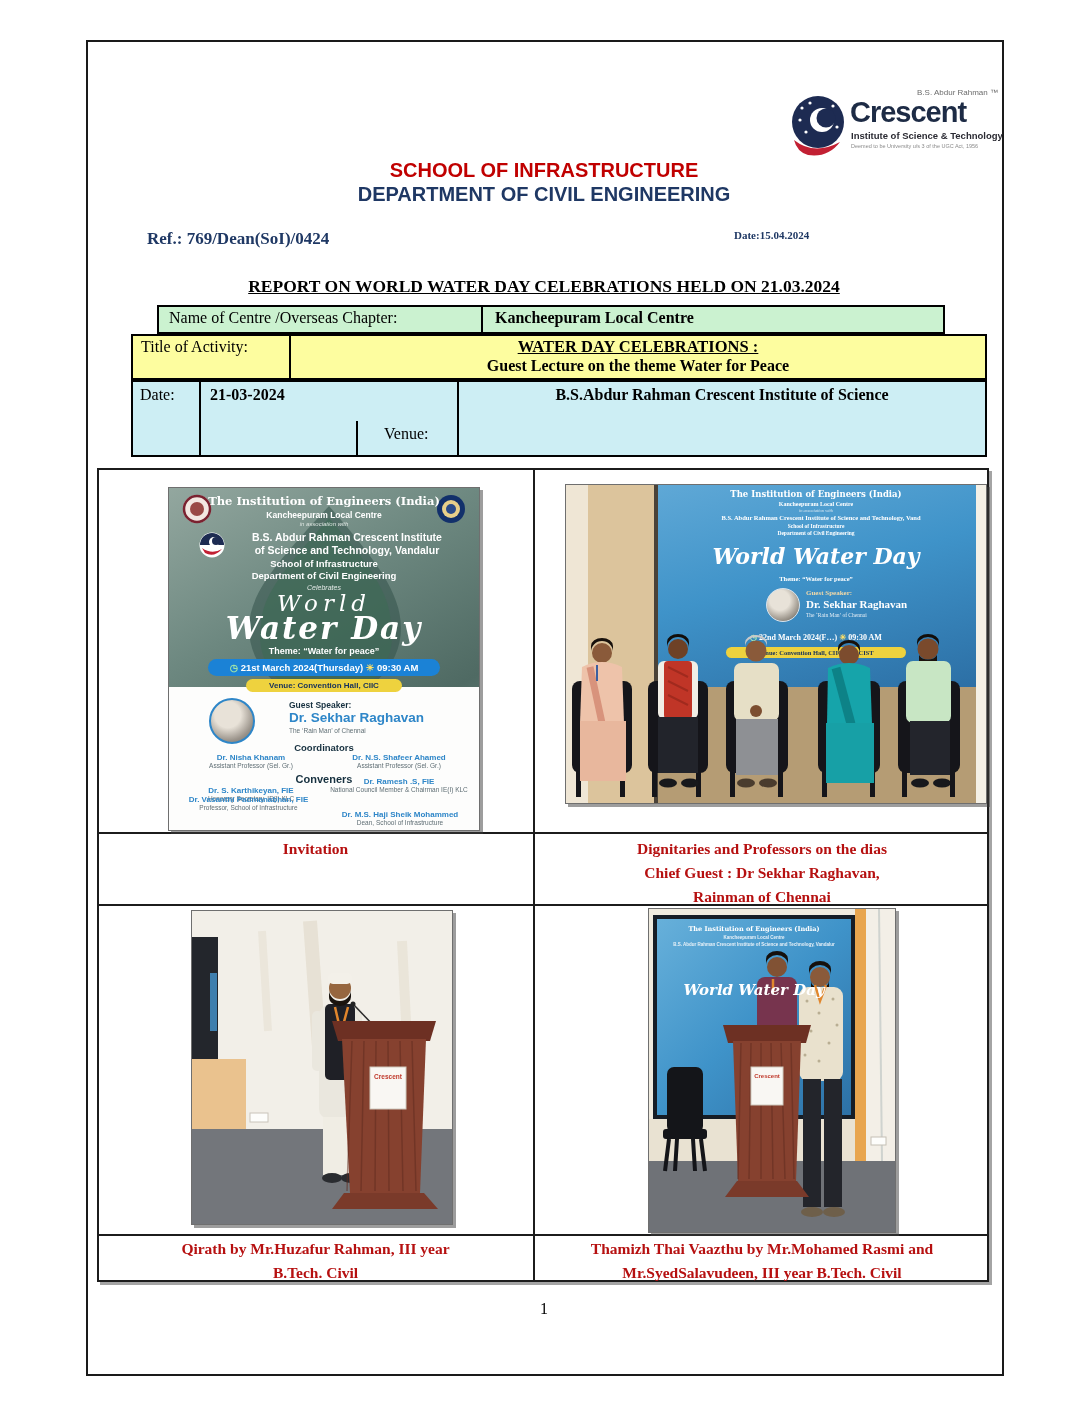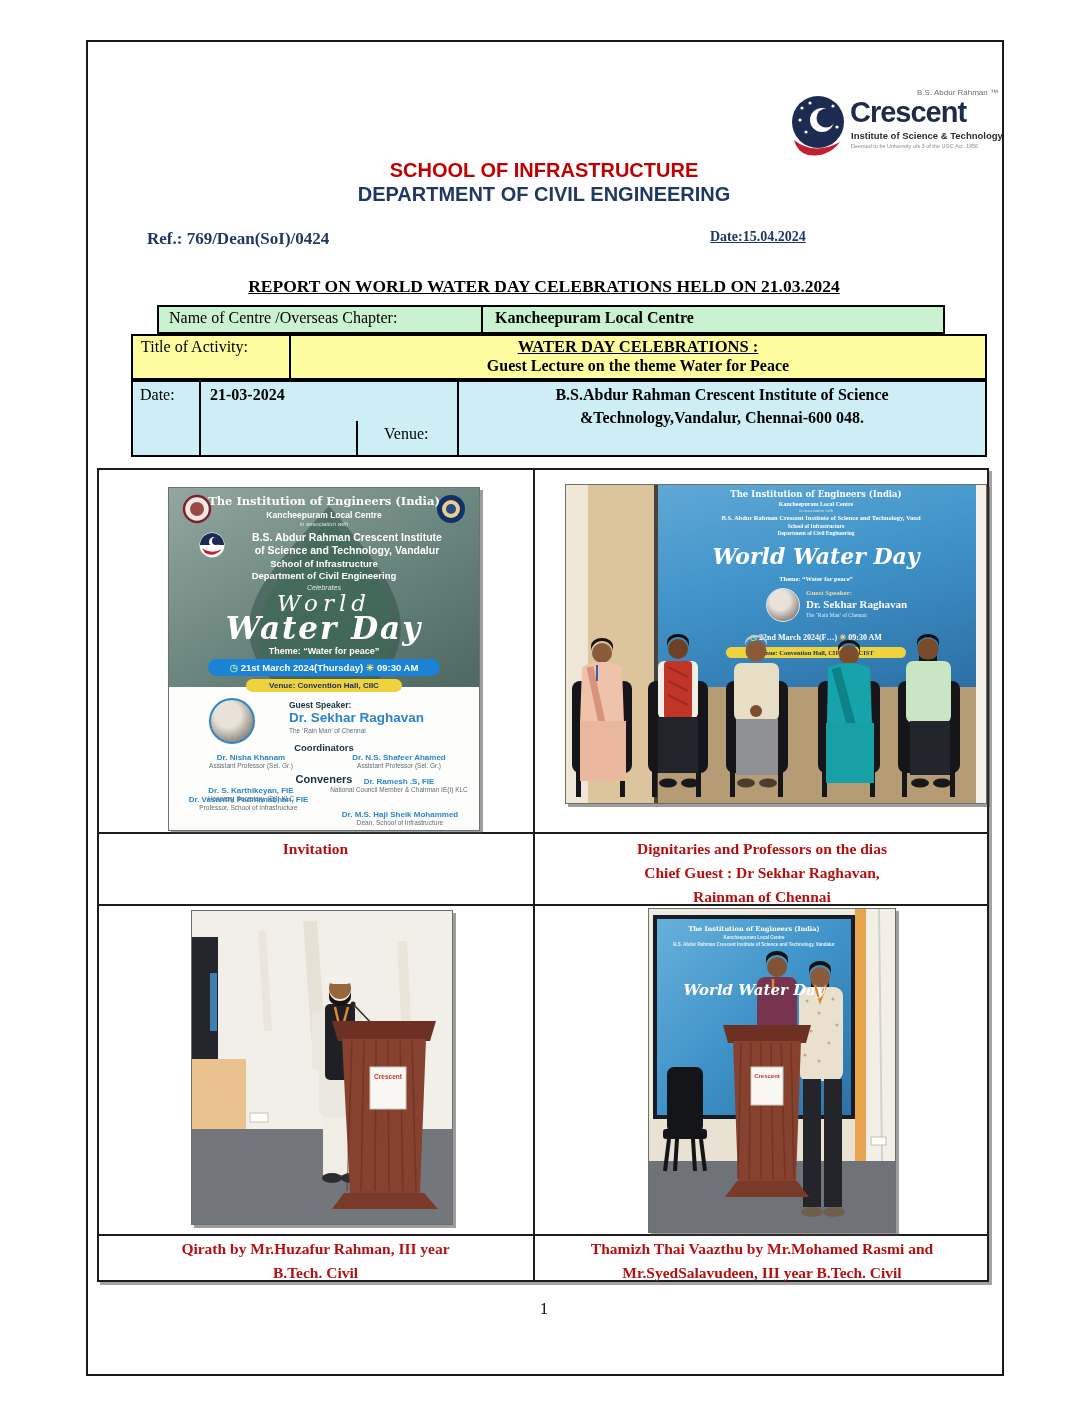--- a/index.html
+++ b/index.html
@@ -70,21 +70,21 @@
     <div class="abs sans" style="left:62px;top:0;width:148px;font-size:8px;color:#6c6c6c;text-align:right;">B.S. Abdur Rahman ™</div>
     <div class="abs sans nw" style="left:62px;top:8px;font-size:29px;font-weight:bold;color:#1d2b45;letter-spacing:-1px;">Crescent</div>
     <div class="abs sans nw" style="left:63px;top:42px;font-size:9.5px;font-weight:bold;color:#2b2b33;">Institute of Science &amp; Technology</div>
     <div class="abs sans nw" style="left:63px;top:55px;font-size:5.5px;color:#8b8b8b;">Deemed to be University u/s 3 of the UGC Act, 1956</div>
   </div>
 
   <div class="abs sans ctr red nw" style="left:0;top:159px;width:1088px;font-size:20px;font-weight:bold;">SCHOOL OF INFRASTRUCTURE</div>
   <div class="abs sans ctr navy nw" style="left:0;top:183px;width:1088px;font-size:20px;font-weight:bold;">DEPARTMENT OF CIVIL ENGINEERING</div>
 
   <div class="abs navy nw" style="left:147px;top:229px;font-size:17px;font-weight:bold;text-align:center;">Ref.: 769/Dean(SoI)/0424</div>
-  <div class="abs navy nw" style="left:710px;top:229px;font-size:14px;font-weight:bold;text-decoration:underline;">Date:15.04.2024</div>
+  <div class="abs navy nw" style="left:734px;top:229px;font-size:11px;font-weight:bold;">Date:15.04.2024</div>
 
   <div class="abs ctr nw" style="left:0;top:276px;width:1088px;font-size:17.5px;font-weight:bold;text-decoration:underline;">REPORT ON WORLD WATER DAY CELEBRATIONS  HELD ON 21.03.2024</div>
 
   <div class="irow" style="left:157px;top:305px;width:788px;height:29px;background:var(--row-green,#cbf2d0);">
     <div class="icell" style="left:0;width:322px;padding:2px 0 0 10px;">Name of Centre /Overseas Chapter:</div>
     <div class="icell vline" style="left:322px;right:0;padding:2px 0 0 12px;font-weight:bold;">Kancheepuram Local Centre</div>
   </div>
 
   <div class="irow" style="left:131px;top:334px;width:856px;height:46px;background:var(--row-yellow,#fdfd9f);">
     <div class="icell" style="left:0;width:156px;padding:2px 0 0 8px;">Title of Activity:</div>
@@ -93,21 +93,20 @@
       <div style="font-weight:bold;font-size:16px;">Guest Lecture on the theme Water for Peace</div>
     </div>
   </div>
 
   <div class="irow" style="left:131px;top:380px;width:856px;height:77px;background:var(--row-blue,#cdeef4);">
     <div class="icell" style="left:0;width:66px;padding:4px 0 0 7px;">Date:</div>
     <div class="icell vline" style="left:66px;width:134px;padding:4px 0 0 9px;font-weight:bold;">21-03-2024</div>
     <div class="icell vline" style="left:223px;width:101px;padding:4px 0 0 26px;margin-top:39px;">Venue:</div>
     <div class="icell vline ctr" style="left:324px;right:0;">
       <div style="font-weight:bold;margin-top:4px;">B.S.Abdur Rahman Crescent Institute of Science</div>
-      <div style="font-weight:bold;margin-top:5px;">&amp;Technology,Vandalur, Chennai-600 048.</div>
     </div>
   </div>
 
   <div class="grid">
     <div class="abs gv" style="left:434px;top:0;bottom:0;width:0;"></div>
     <div class="abs gb" style="left:0;right:0;top:362px;"></div>
     <div class="abs gb" style="left:0;right:0;top:434px;"></div>
     <div class="abs gb" style="left:0;right:0;top:764px;"></div>
 
     <div class="gcell" style="left:0;top:0;width:433px;height:362px;">

